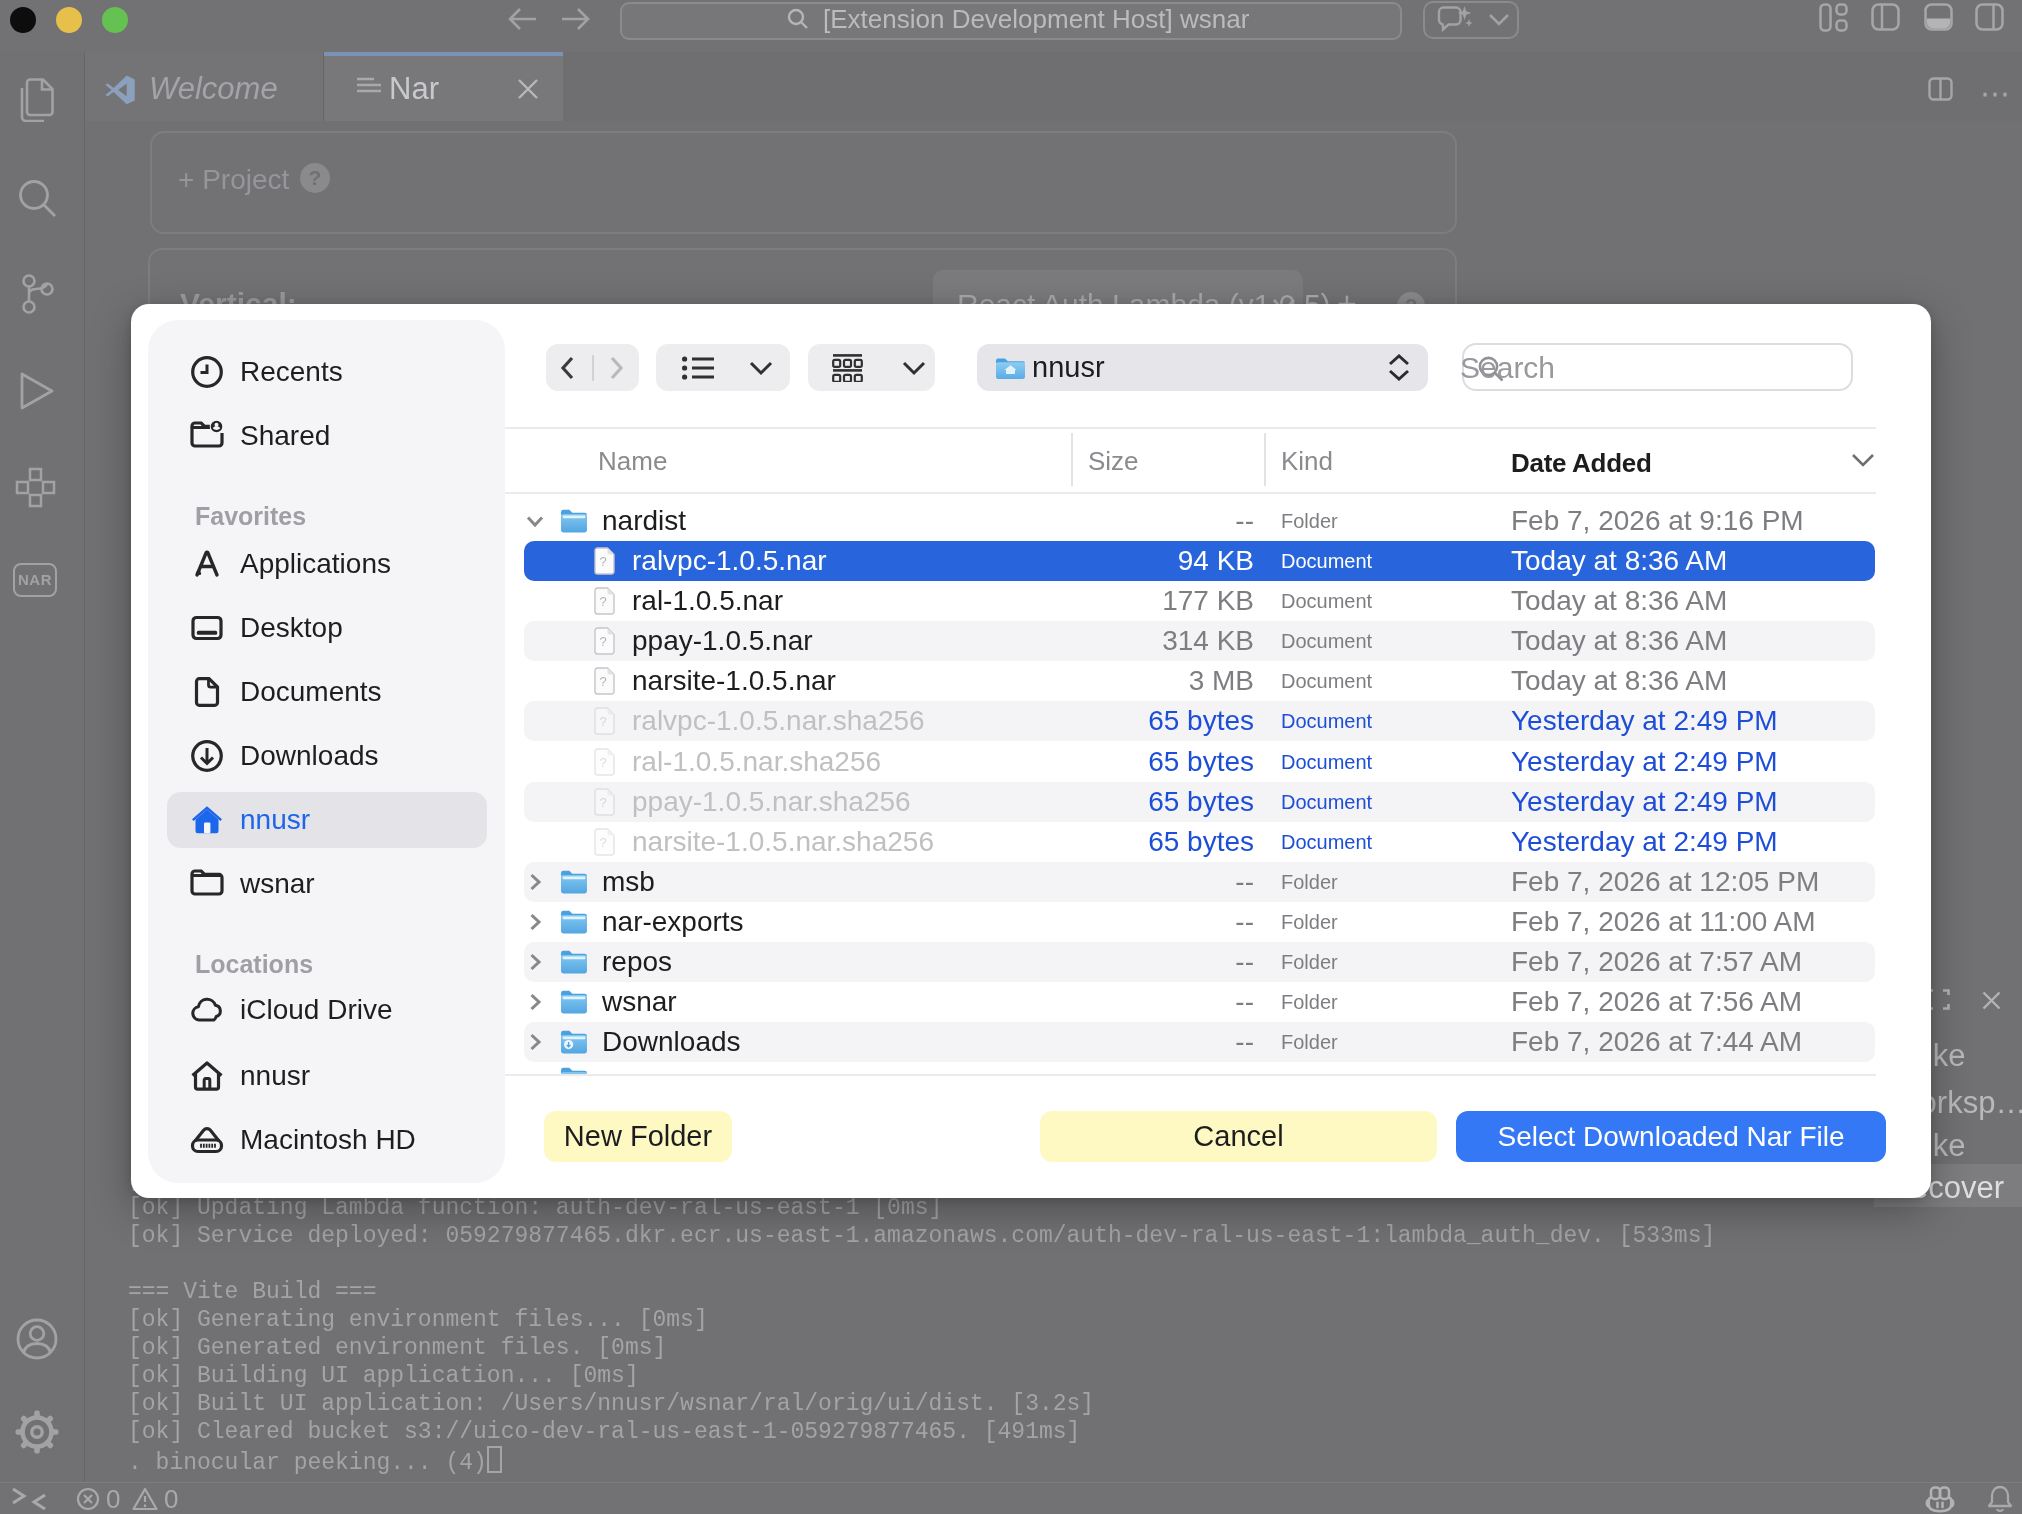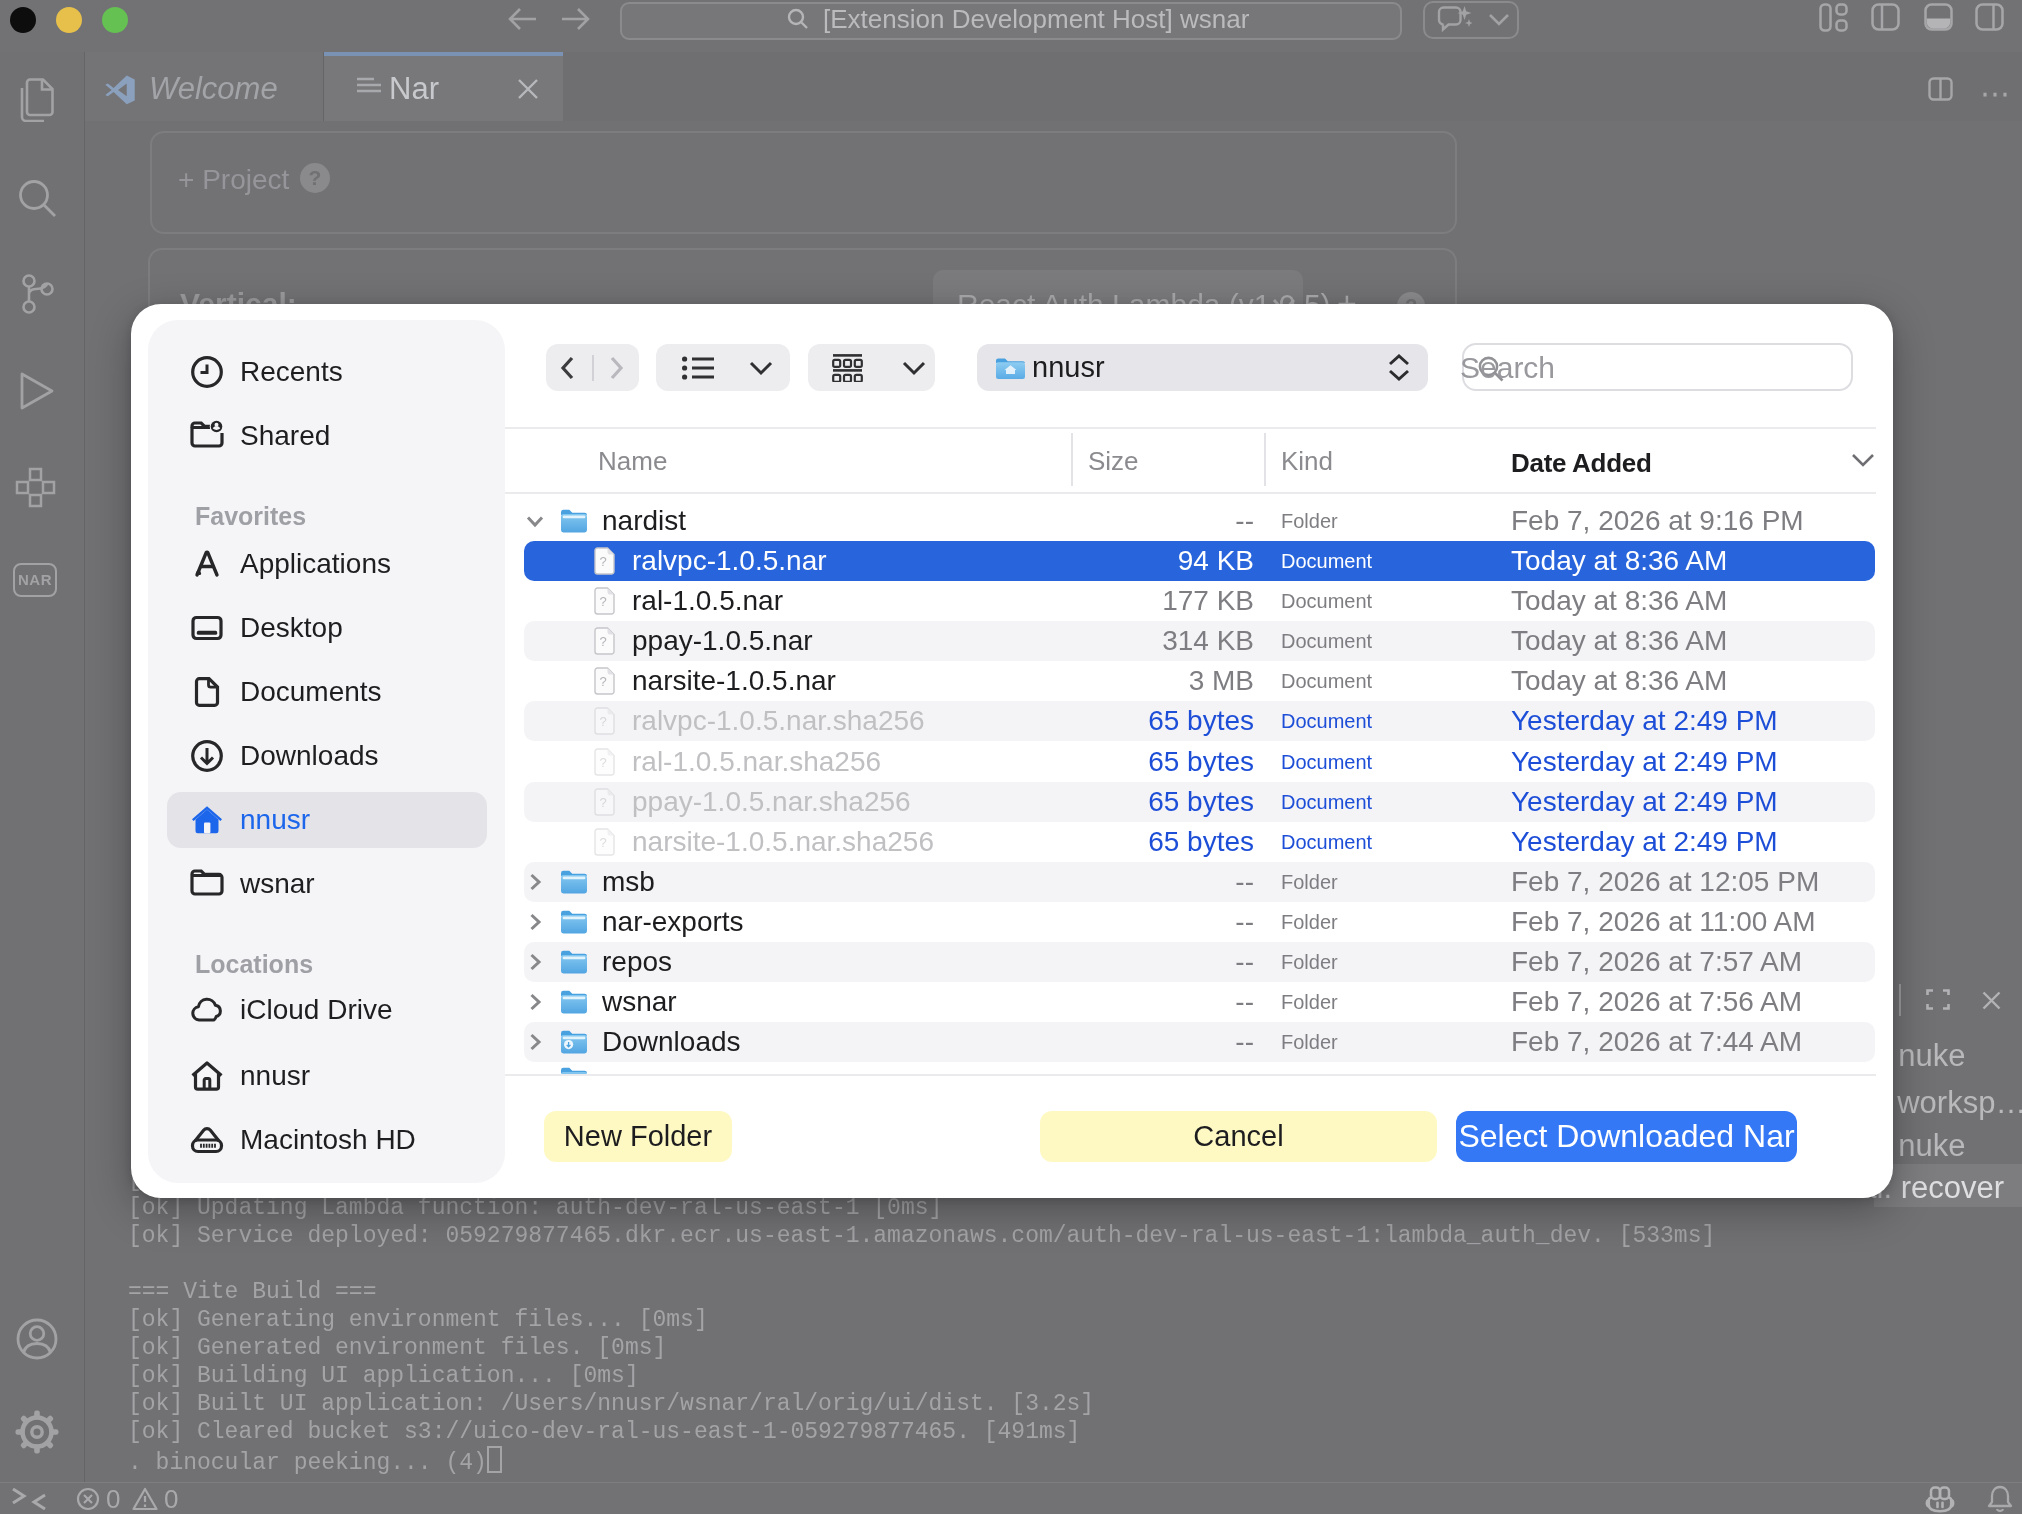--- a/index.html
+++ b/index.html
@@ -12,22 +12,22 @@
   .tl{border-radius:50%;width:26px;height:26px;top:7px;}
   .tabstrip{left:84px;top:52px;width:1938px;height:69px;background:#6f6f72;}
   .tab{top:0;height:69px;}
   .tabtxt{font-size:31px;line-height:74px !important;}
   .actbar{left:0;top:52px;width:84px;height:1430px;background:#717174;border-right:1px solid rgba(0,0,0,0.10);}
   .panelbox{border:2px solid #7d7d80;border-radius:14px;background:rgba(255,255,255,0.013);}
   .dimtxt{color:#96969a;}
   .term{font-family:"Liberation Mono", monospace;font-size:23px;line-height:28px;color:#a4a4a7;white-space:pre;}
   .statusbar{left:0;top:1482px;width:2022px;height:32px;background:#727275;border-top:1px solid rgba(255,255,255,0.09);box-sizing:border-box;}
   
-  .dialog{left:131px;top:304px;width:1762px;height:894px;background:#ffffff;border-radius:30px;
-          box-shadow:0 12px 42px rgba(0,0,0,0.30), 0 2px 10px rgba(0,0,0,0.14);}
+  .dialog{left:131px;top:304px;width:1762px;height:894px;background:#ffffff;border-radius:18px;
+          box-shadow:0 12px 42px rgba(0,0,0,0.30), 0 2px 10px rgba(0,0,0,0.14);padding-left:38px;}
   .sidecard{left:17px;top:16px;width:357px;height:863px;background:#f5f4f7;border-radius:30px;}
   .srow{left:0;width:357px;height:56px;}
   .srow .ic{position:absolute;left:42px;top:11px;width:34px;height:34px;}
   .srow .tx{position:absolute;left:92px;top:0;line-height:56px;font-size:28px;color:#1e1e20;}
   .shead{left:47px;width:300px;font-size:25px;font-weight:bold;color:#9fa0a5;}
   .tbtn{top:40px;height:47px;background:#edecef;border-radius:12px;}
   .hdrtxt{font-size:26px;color:#8b8b8f;}
   .row{left:393px;width:1351px;height:40px;border-radius:10px;}
   .row .nm{position:absolute;top:0;line-height:40px;font-size:28px;color:#1d1d1f;white-space:pre;}
   .row .sz{position:absolute;top:0;right:621px;line-height:40px;font-size:28px;color:#7e7e82;}
@@ -557,15 +557,15 @@
       </div>
     <div class="abs" style="left:393px;top:759px;width:1351px;height:11px;overflow:hidden;">
         <svg class="abs" style="left:36px;top:3px;" width="28" height="26" viewBox="0 0 28 26">
           <path d="M1 7 V4.2 a2.4 2.4 0 0 1 2.4-2.4 H9.3 l3 3 H24.6 a2.4 2.4 0 0 1 2.4 2.4 V7 Z" fill="#4aa1e0"></path>
           <rect x="1" y="6" width="26" height="18.5" rx="2.4" fill="url(#fgrad)"></rect>
         </svg>
       </div>
     <div class="abs" style="left:374px;top:770px;width:1371px;height:1.5px;background:#ebebee;"></div>
     <div class="abs fbtn" style="left:413px;width:188px;">New Folder</div>
     <div class="abs fbtn" style="left:909px;width:397px;">Cancel</div>
-    <div class="abs fbtn" style="left:1325px;width:341px;background:#3478f6;color:#fff;font-weight:500;font-size:32px;">Select Downloaded Nar File</div>
+    <div class="abs fbtn" style="left:1325px;width:430px;background:#3478f6;color:#fff;font-weight:500;font-size:28px;">Select Downloaded Nar File</div>
   </div>
 </div>
 
 </body></html>

